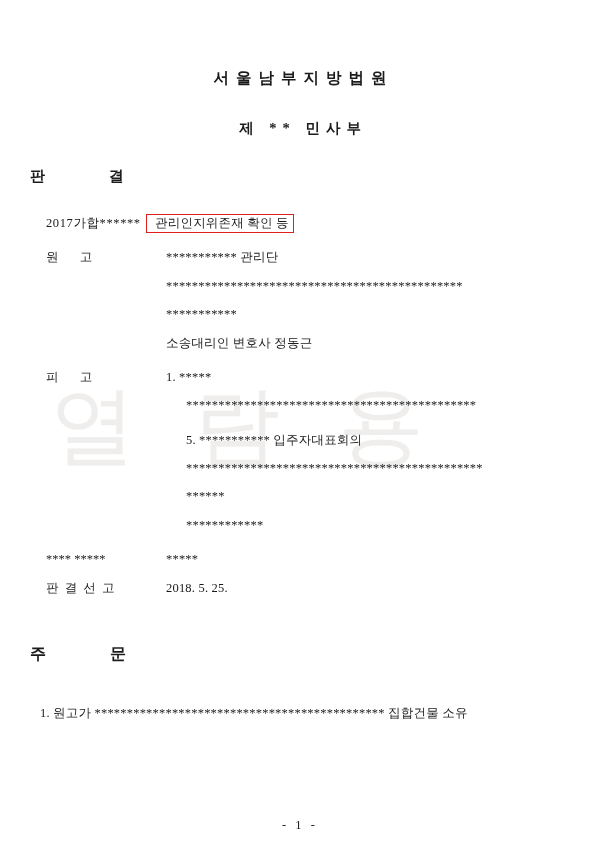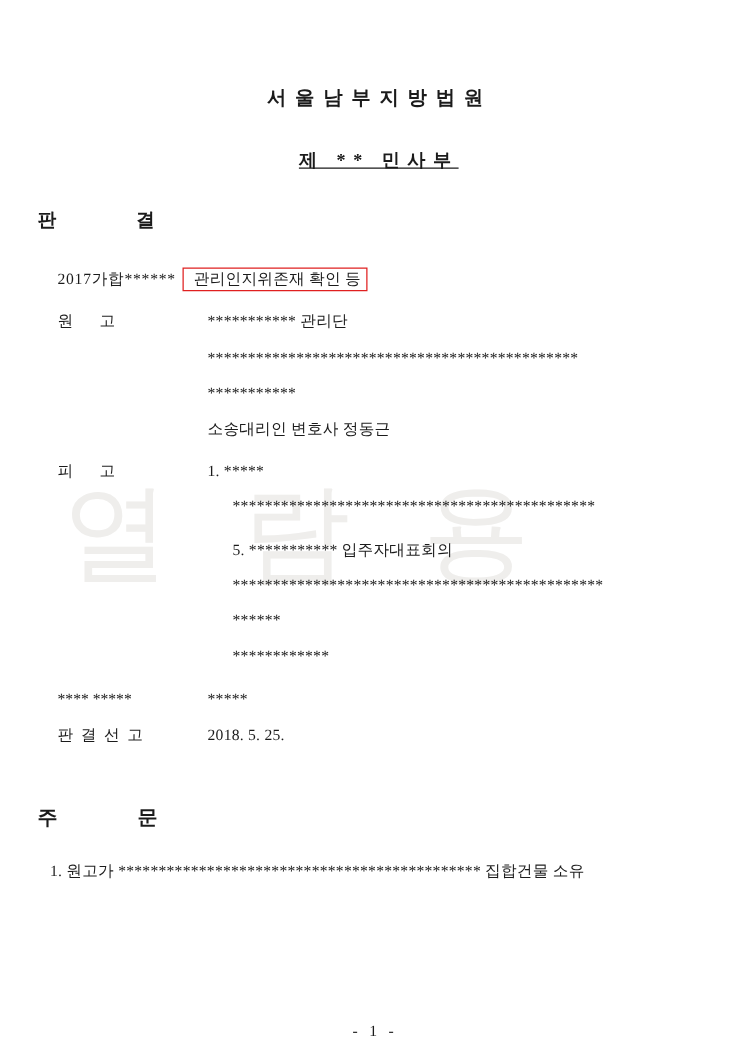--- a/index.html
+++ b/index.html
@@ -50,21 +50,20 @@
     margin-top: 68px;
     padding-left: 7px;
   }
   .division {
     text-align: center;
     font-size: 14.5px;
     font-weight: bold;
     letter-spacing: 6px;
     margin-top: 30px;
     padding-left: 6px;
-    text-decoration: underline;
   }
   .doc-type {
     font-size: 15px;
     font-weight: bold;
     letter-spacing: 30px;
     margin-top: 29px;
     padding-left: 30px;
   }
   .fields {
     margin-top: 28px;
@@ -120,21 +119,21 @@
   .gap-sm { height: 6px; }
   .order-title {
     text-align: left;
     font-size: 16px;
     font-weight: bold;
     letter-spacing: 30px;
     margin-top: 46px;
     padding-left: 30px;
   }
   .order-body {
-    margin-top: 22px;
+    margin-top: 38px;
     padding-left: 40px;
     padding-right: 40px;
     font-size: 12.5px;
     letter-spacing: 0.2px;
     word-break: break-all;
     line-height: 1.6;
   }
   .page-number {
     position: absolute;
     bottom: 84px;

